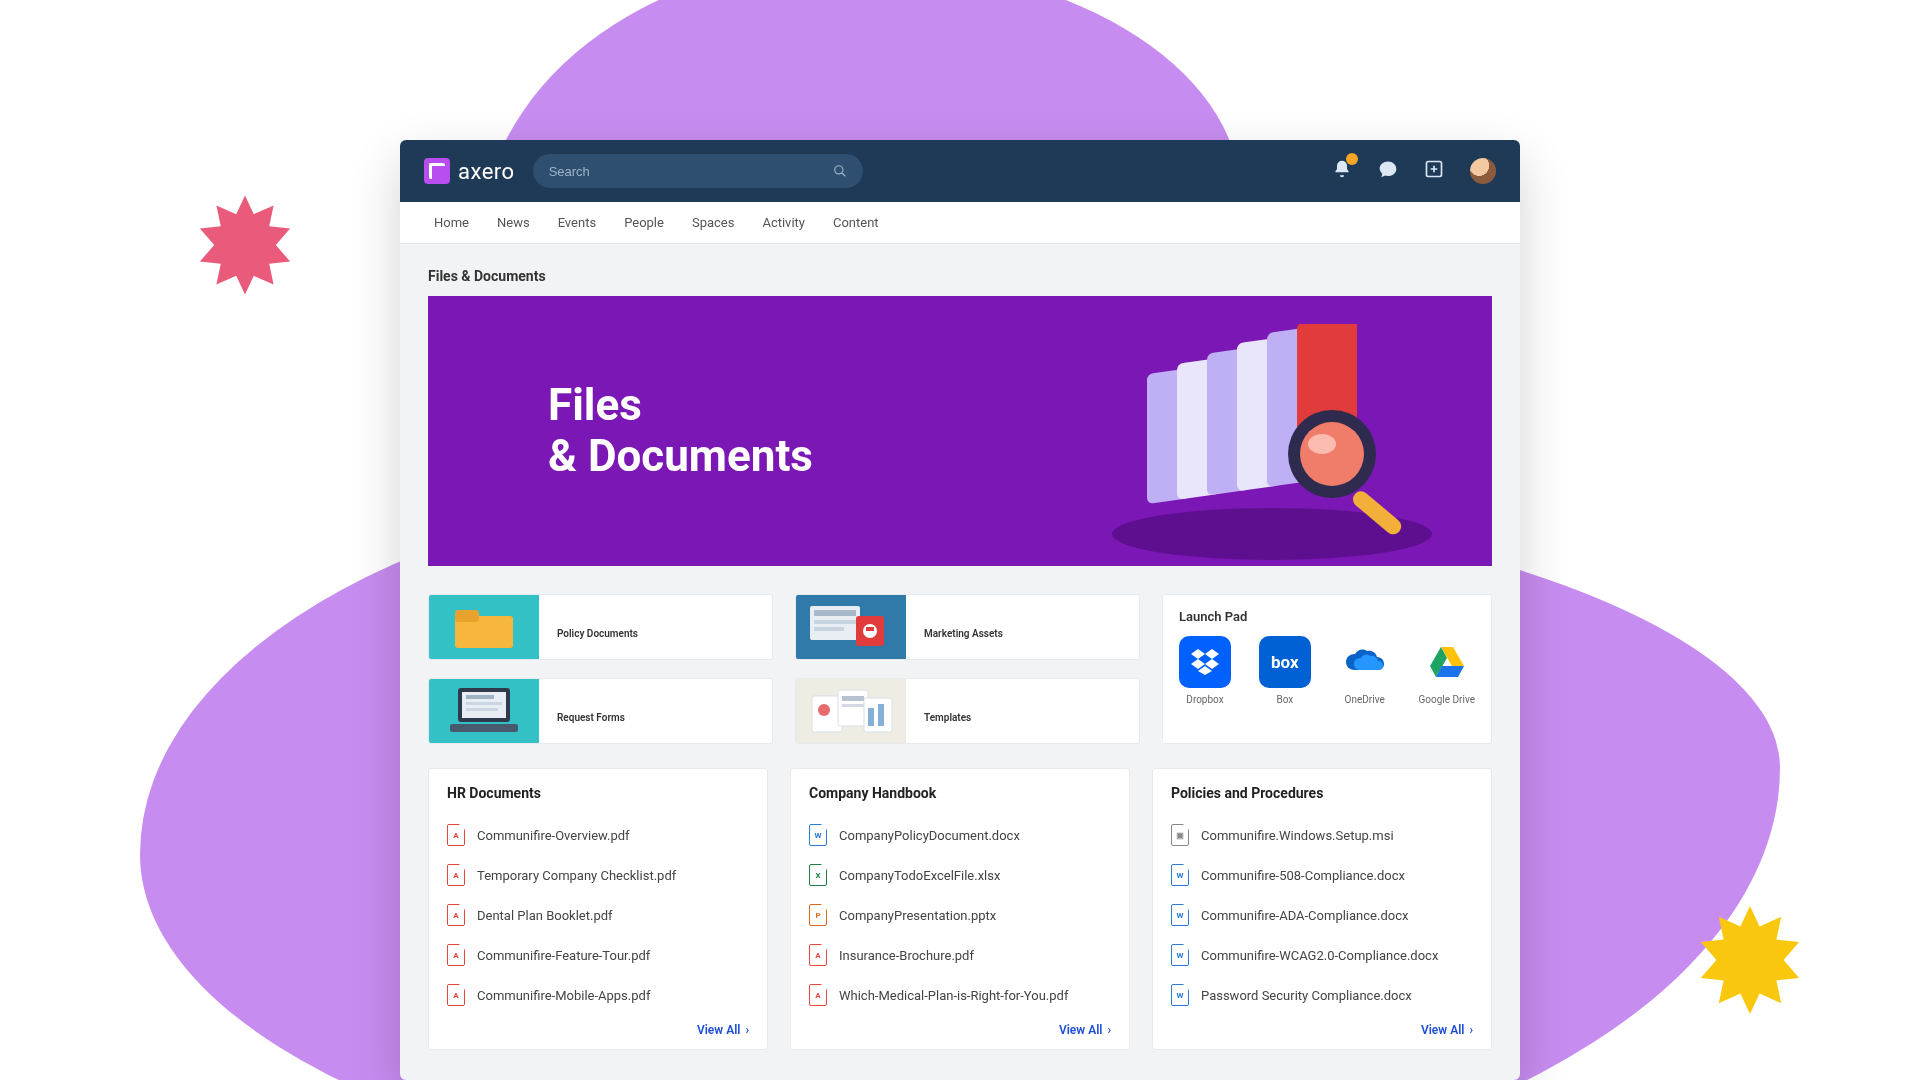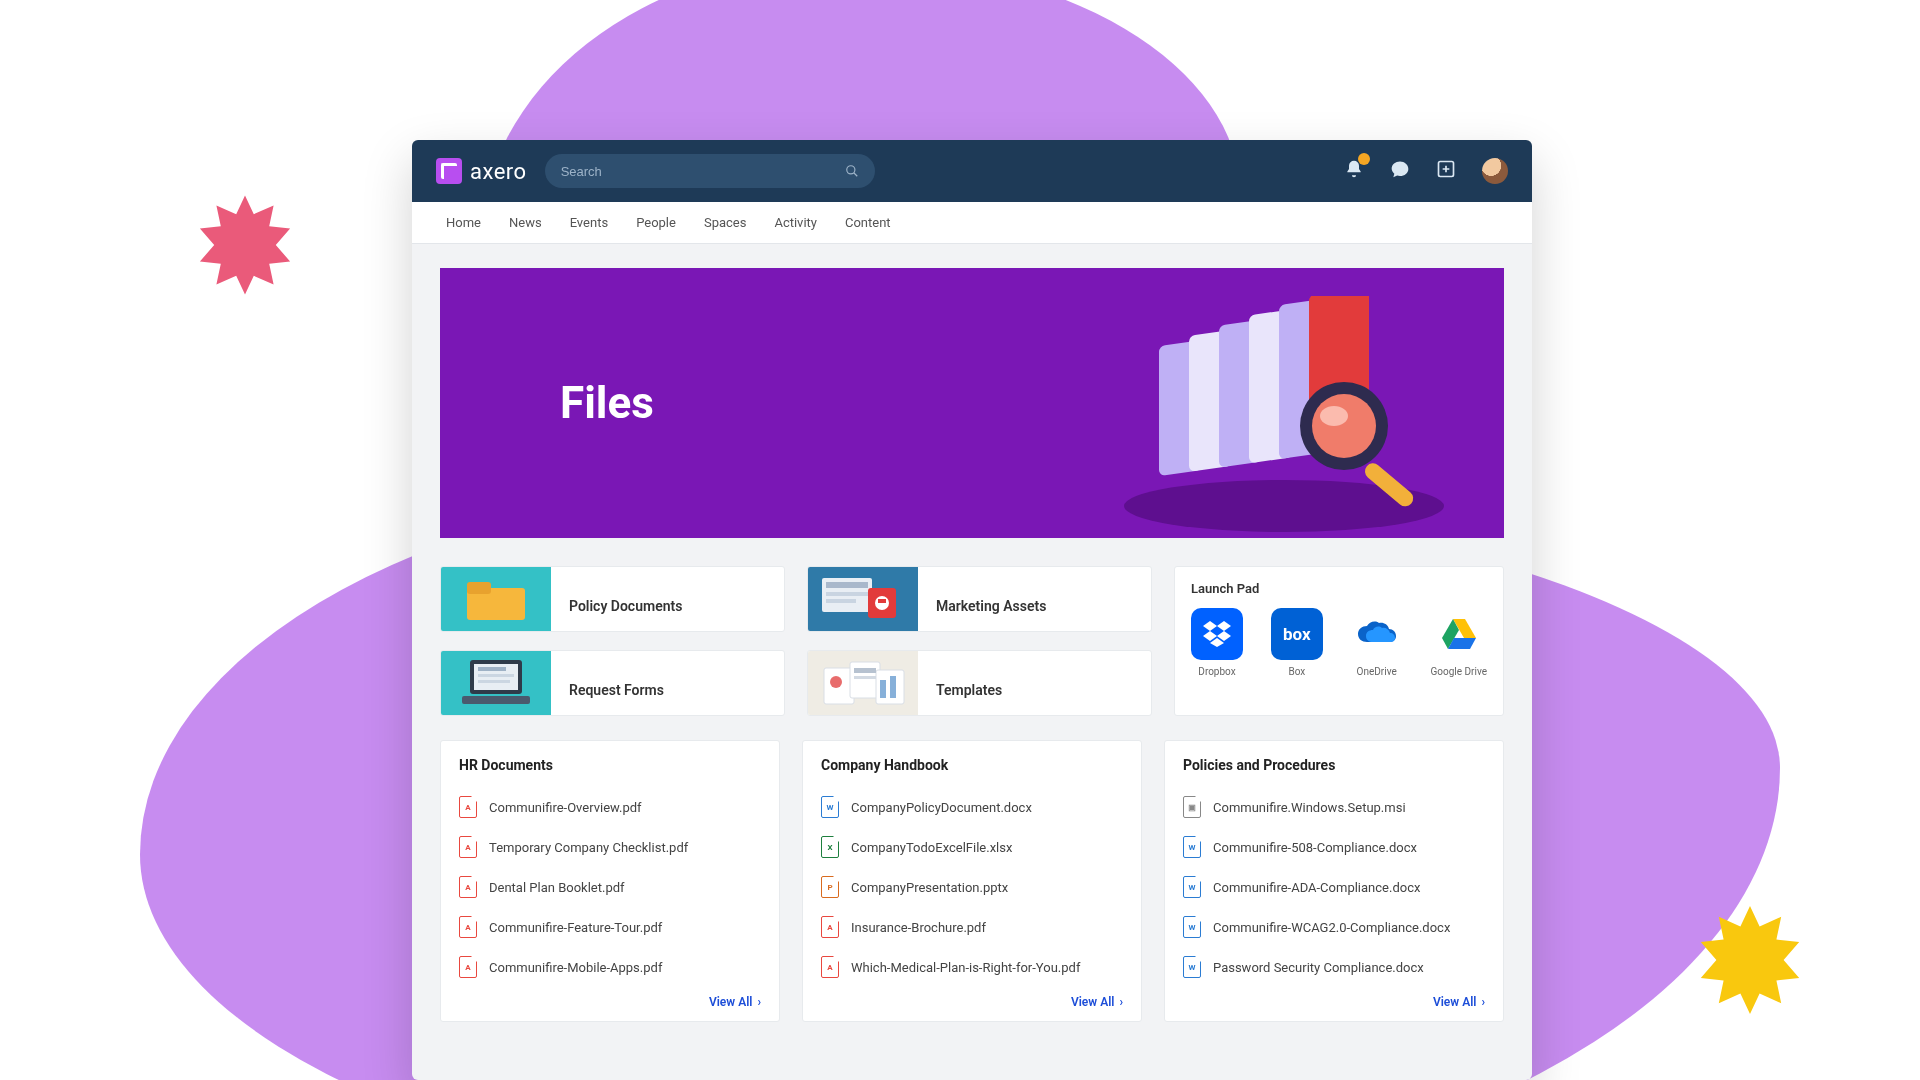--- a/index.html
+++ b/index.html
@@ -33,21 +33,21 @@
     position: absolute;
     z-index: 1;
   }
   .burst svg { display: block; }
   .burst-pink { top: 190px; left: 190px; }
   .burst-yellow { top: 900px; left: 1690px; }
 
   
   .window {
     position: absolute;
-    top: 140px; left: 412px;
+    top: 140px; left: 400px;
     width: 1120px; height: 940px;
     background: #f2f3f5;
     border-radius: 6px;
     overflow: hidden;
     box-shadow: 0 20px 50px rgba(0,0,0,0.18);
     z-index: 2;
   }
 
   
   .topbar {
@@ -143,21 +143,21 @@
   .tile {
     background: #ffffff; border-radius: 3px;
     display: flex; align-items: center; height: 66px;
     overflow: hidden; border: 1px solid #e7eaed;
     cursor: pointer;
   }
   .tile .thumb {
     width: 110px; height: 100%;
     display: flex; align-items: center; justify-content: center;
   }
-  .tile .label { font-size: 14px; color: #333; font-weight: 600; padding-left: 18px; margin-top: 13px; }
+  .tile .label { font-size: 10px; color: #333; font-weight: 600; padding-left: 18px; margin-top: 13px; }
 
   .launchpad {
     width: 330px; background: #fff; border: 1px solid #e7eaed; border-radius: 3px;
     padding: 14px 16px 10px;
   }
   .launchpad .lp-title { font-size: 13px; color: #333; font-weight: 600; margin-bottom: 12px; }
   .lp-grid { display: flex; gap: 14px; justify-content: space-between; }
   .lp-item { text-align: center; font-size: 10px; color: #666; cursor: pointer; }
   .lp-item .icon {
     width: 52px; height: 52px; border-radius: 10px; margin: 0 auto 6px;
@@ -251,24 +251,26 @@
       <a>Home</a>
       <a>News</a>
       <a>Events</a>
       <a>People</a>
       <a>Spaces</a>
       <a>Activity</a>
       <a>Content</a>
     </div>
 
   <div class="content">
+    <div class="section-title">Files &amp; Documents</div>
 
     <div class="hero">
       <h1>
         <span>Files</span><br>
+        <span>&amp; Documents</span>
       </h1>
       <div class="hero-art">
         <svg viewBox="0 0 360 240" width="360" height="240">
           <ellipse cx="180" cy="210" rx="160" ry="26" fill="#5e0f8f"></ellipse>
 
           <g transform="translate(55,20)">
             <g transform="skewY(-8)">
               <rect x="0" y="30" width="44" height="130" rx="6" fill="#bfb0f5"></rect>
               <rect x="30" y="24" width="44" height="136" rx="6" fill="#e9e5fb"></rect>
               <rect x="60" y="18" width="44" height="142" rx="6" fill="#bfb0f5"></rect>

